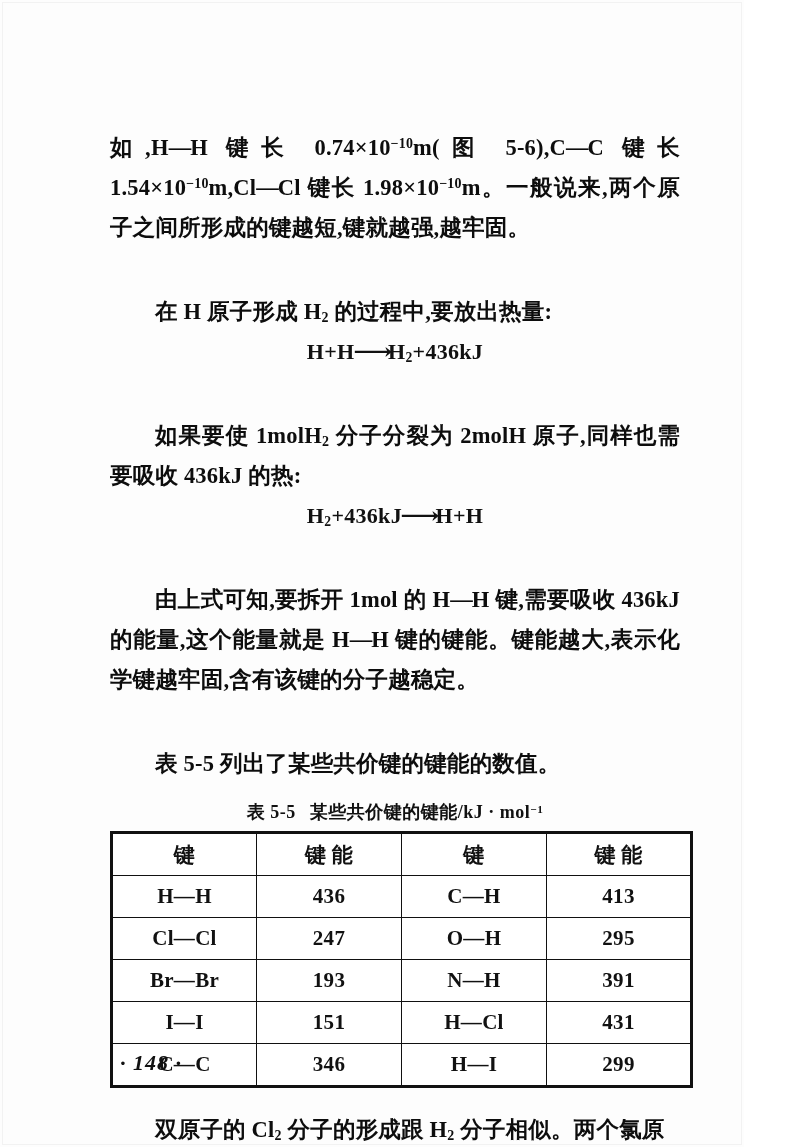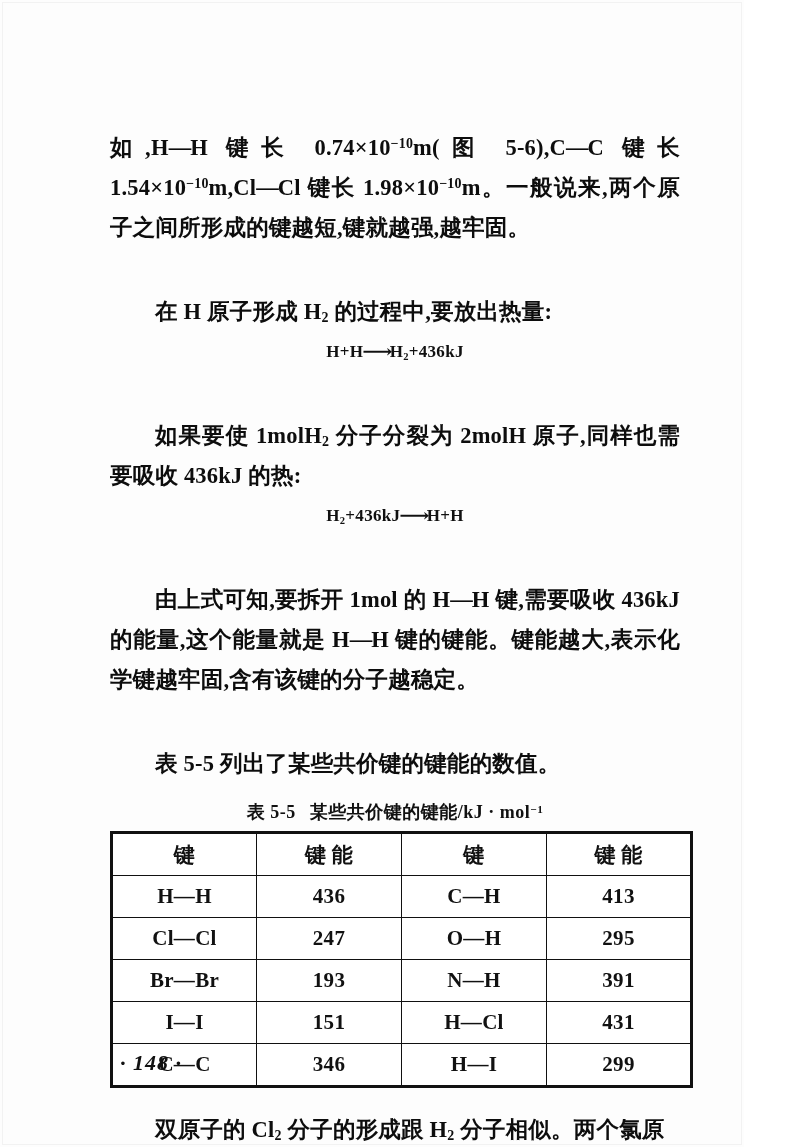--- a/index.html
+++ b/index.html
@@ -42,21 +42,21 @@
     letter-spacing: 0.2px;
     text-align: justify;
     text-justify: inter-character;
     margin: 0;
     color: #0d0d0d;
   }
   .para.indent { text-indent: 2em; margin-top: 44px; }
   .para.tight { text-align: left; }
 
   .eq {
-    font-size: 17px;
+    font-size: 22px;
     line-height: 40px;
     font-weight: bold;
     margin: 0;
     text-align: center;
     letter-spacing: 0.3px;
   }
   .eq .arrow {
     display: inline-block;
     margin: 0 2px;
     letter-spacing: -2px;

